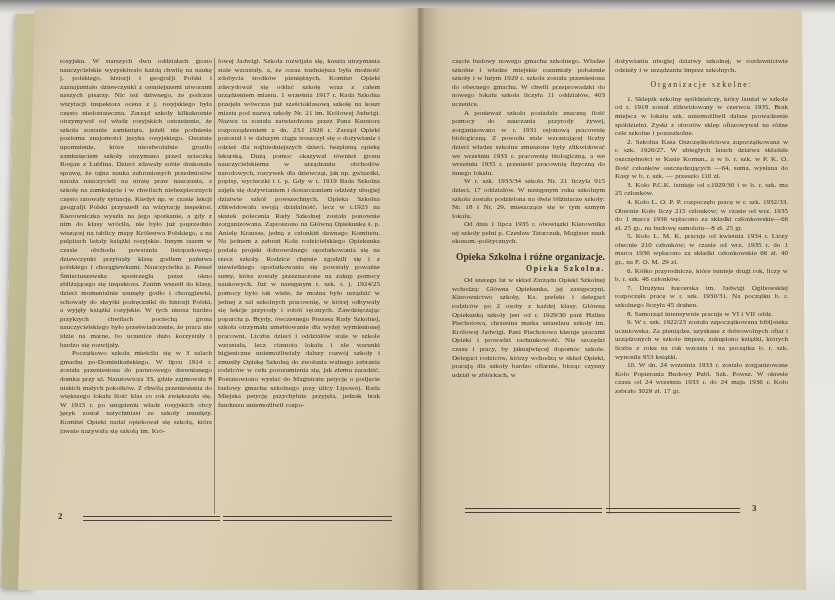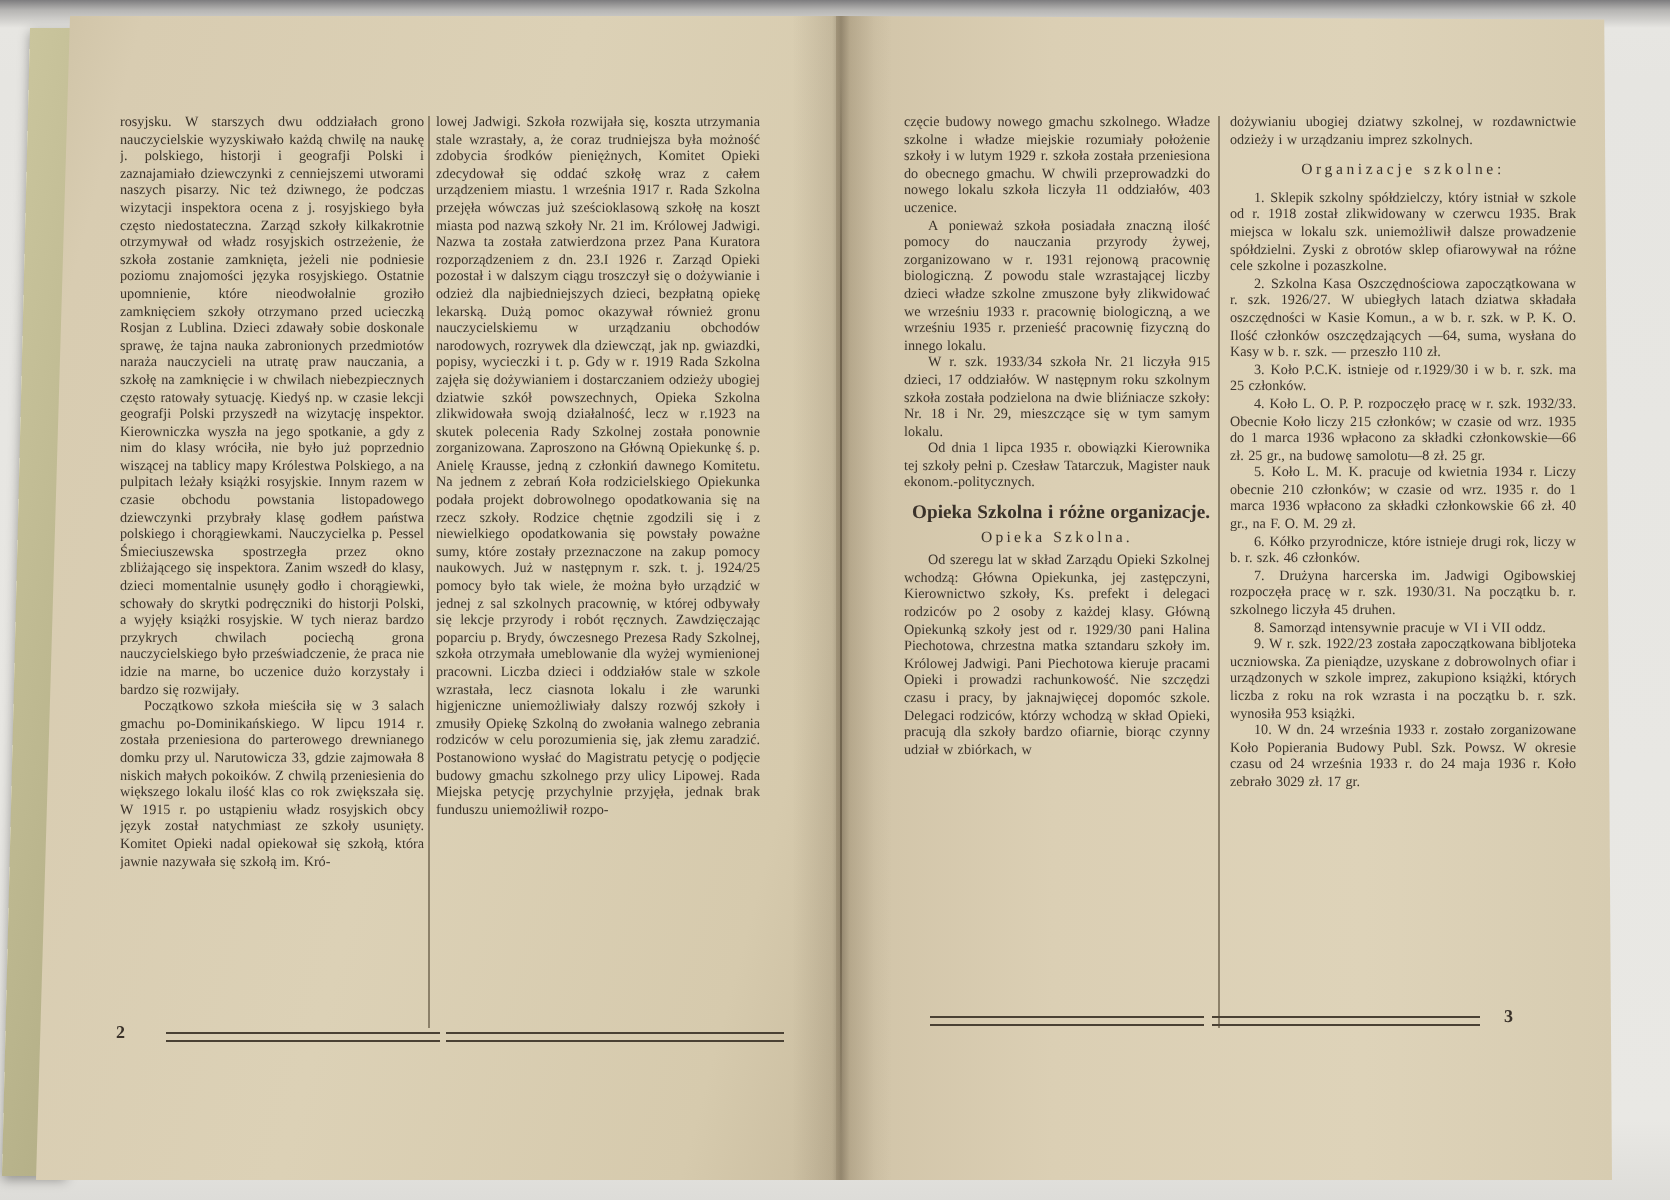--- a/index.html
+++ b/index.html
@@ -36,21 +36,21 @@
 
   .colL1{left:44px;width:152px;}
   .colL2{left:202px;width:162px;}
   .divL{left:198px;}
   .colR1{left:436px;width:153px;}
   .colR2{left:599px;width:173px;}
   .divR{left:593px;}
 
   .sec-head{font-weight:bold;text-align:right;font-size:9.6px;line-height:10.5px;
             margin:6px 0 2px 0 !important;text-indent:0 !important;}
-  .sec-subhead{font-weight:normal;text-align:center;font-size:7.8px;letter-spacing:1.6px;
+  .sec-subhead{font-weight:bold;text-align:right;font-size:7.8px;letter-spacing:1.6px;
                margin:0 0 3px 0 !important;text-indent:0 !important;}
   .org-head{font-weight:normal;text-align:center;font-size:7.8px;letter-spacing:1.8px;
             margin:7px 0 5px 0 !important;text-indent:0 !important;}
 
   .footer-rule{position:absolute;height:1px;border-top:1px solid var(--rule);
                border-bottom:1px solid var(--rule);padding-top:2px;background:transparent;}
   .ruleL1{left:67px;top:508px;width:137px;}
   .ruleL2{left:207px;top:508px;width:169px;}
   .ruleR1{left:449px;top:500px;width:137px;}
   .ruleR2{left:590px;top:500px;width:134px;}

